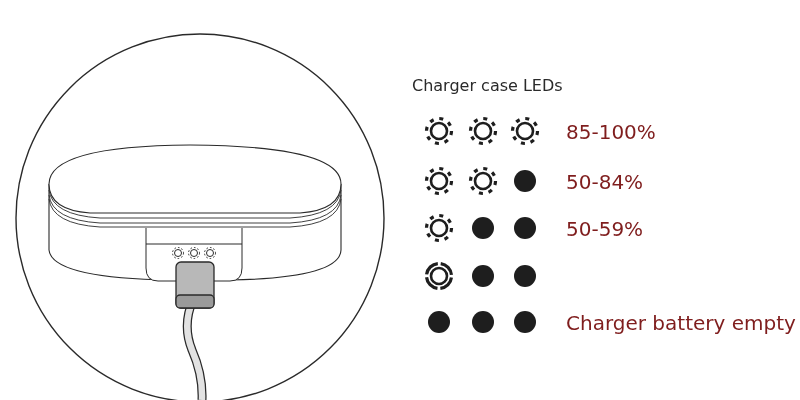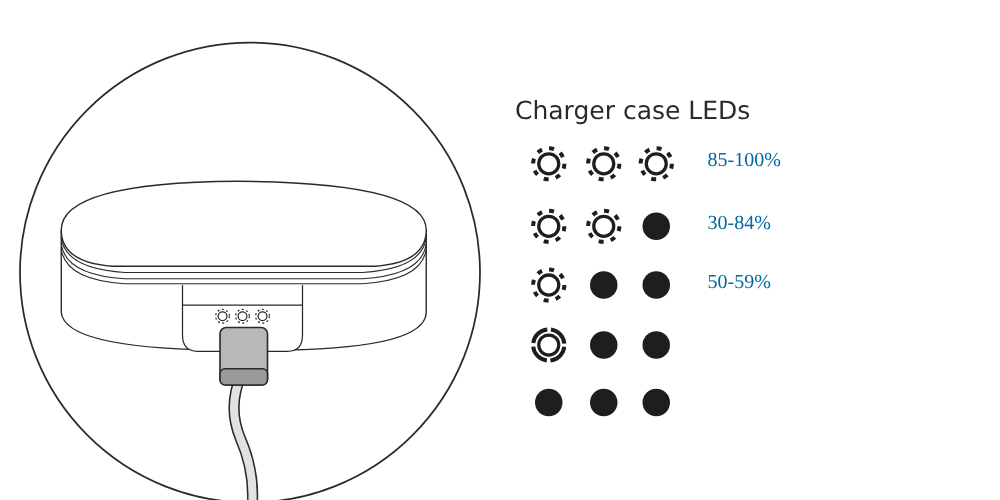--- a/index.html
+++ b/index.html
@@ -1,23 +1,23 @@
 <!DOCTYPE html>
 <html><head>
 <meta charset="utf-8">
 <style>
   html, body { margin:0; padding:0; background:#ffffff; }
   body { width:800px; height:400px; position:relative; overflow:hidden; font-family:"DejaVu Sans", "Liberation Sans", sans-serif; color:#222; }
   #illustration { position:absolute; left:0; top:0; width:400px; height:400px; }
   #legend { position:absolute; left:410px; top:70px; width:380px; }
-  .legend-title { position:absolute; left:2px; top:6px; font-size:20px; color:#2a2a2a; white-space:nowrap; }
+  .legend-title { position:absolute; left:2px; top:6px; font-size:16px; color:#2a2a2a; white-space:nowrap; }
   .row { position:absolute; left:0; height:30px; width:380px; }
   .led { position:absolute; top:0; width:30px; height:30px; }
   .led svg { width:30px; height:30px; display:block; }
-  .row-label { position:absolute; left:156px; top:4px; font-size:16px; color:#0369a1; white-space:nowrap;font-family:Liberation Serif, serif; }
+  .row-label { position:absolute; left:156px; top:4px; font-size:20px; color:#7f1d1d; white-space:nowrap; }
 </style>
 </head>
 <body>
 
 <div id="illustration">
   <svg width="400" height="400" viewBox="0 0 400 400">
 
     <circle cx="200" cy="218" r="184" fill="none" stroke="#2a2a2a" stroke-width="1.4"></circle>
 
     <path d="M49,184 L49,250 Q52,278 170,280 L230,280 Q340,278 341,250 L341,184" fill="#fff" stroke="#2a2a2a" stroke-width="1.1"></path>
@@ -89,21 +89,21 @@
   <svg viewBox="0 0 30 30">
     <circle cx="15" cy="15" r="8" fill="none" stroke="#1e1e1e" stroke-width="2.6"></circle>
     <circle cx="15" cy="15" r="12.5" fill="none" stroke="#1e1e1e" stroke-width="3.2" stroke-dasharray="4 5.8"></circle>
   </svg>
 </span>
         <span class="led" style="left: 100px;">
   <svg viewBox="0 0 30 30">
     <circle cx="15" cy="15" r="11" fill="#1e1e1e"></circle>
   </svg>
 </span>
-        <span class="row-label">30-84%</span>
+        <span class="row-label">50-84%</span>
       </div>
       <div class="row" style="top: 143px;">
         <span class="led" style="left: 14px;">
   <svg viewBox="0 0 30 30">
     <circle cx="15" cy="15" r="8" fill="none" stroke="#1e1e1e" stroke-width="2.6"></circle>
     <circle cx="15" cy="15" r="12.5" fill="none" stroke="#1e1e1e" stroke-width="3.2" stroke-dasharray="4 5.8"></circle>
   </svg>
 </span>
         <span class="led" style="left: 58px;">
   <svg viewBox="0 0 30 30">
@@ -144,15 +144,16 @@
         <span class="led" style="left: 58px;">
   <svg viewBox="0 0 30 30">
     <circle cx="15" cy="15" r="11" fill="#1e1e1e"></circle>
   </svg>
 </span>
         <span class="led" style="left: 100px;">
   <svg viewBox="0 0 30 30">
     <circle cx="15" cy="15" r="11" fill="#1e1e1e"></circle>
   </svg>
 </span>
+        <span class="row-label">Charger battery empty</span>
       </div>
     </div>
 </div>
 
 </body></html>

